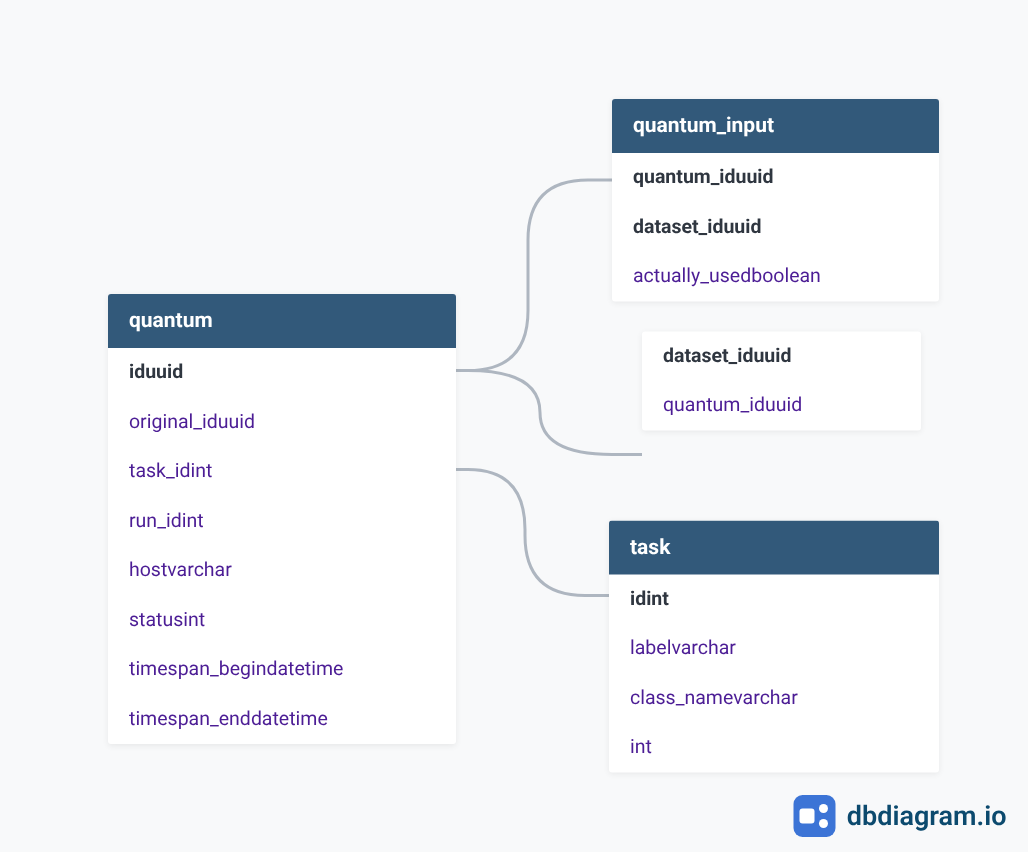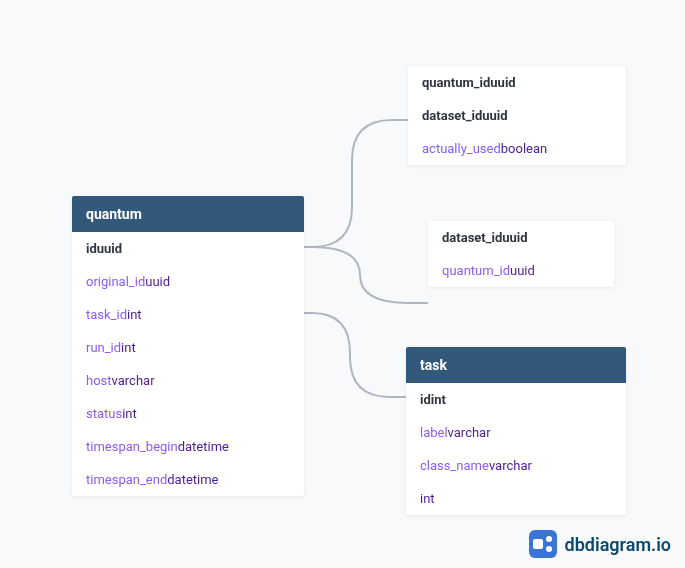--- a/index.html
+++ b/index.html
@@ -36,21 +36,21 @@
     font-size: 14px;
     padding: 10px 14px;
   }
   .attr-row {
     display: flex;
     align-items: center;
     padding: 0 14px;
     height: 33px;
     font-size: 13px;
   }
-  .attr-name { color: #8b5cf6; }
+  .attr-name { color: #4c1d95; }
   .attr-type { color: #4c1d95; }
   .attr-name.pk, .attr-type.pk { color: #2f3640; font-weight: 700; }
   .watermark {
     position: absolute;
     right: 14px;
     bottom: 10px;
     display: flex;
     align-items: center;
     gap: 8px;
     color: #0c4a6e;
@@ -130,20 +130,21 @@
       <span class="attr-name">timespan_begin</span>
       <span class="attr-type">datetime</span>
     </div>
     <div class="attr-row">
       <span class="attr-name">timespan_end</span>
       <span class="attr-type">datetime</span>
     </div>
   </div>
 
   <div class="entity" style="left:408px;top:66px;width:218px">
+    <div class="entity-header">quantum_input</div>
     <div class="attr-row">
       <span class="attr-name pk">quantum_id</span>
       <span class="attr-type pk">uuid</span>
     </div>
     <div class="attr-row">
       <span class="attr-name pk">dataset_id</span>
       <span class="attr-type pk">uuid</span>
     </div>
     <div class="attr-row">
       <span class="attr-name">actually_used</span>

